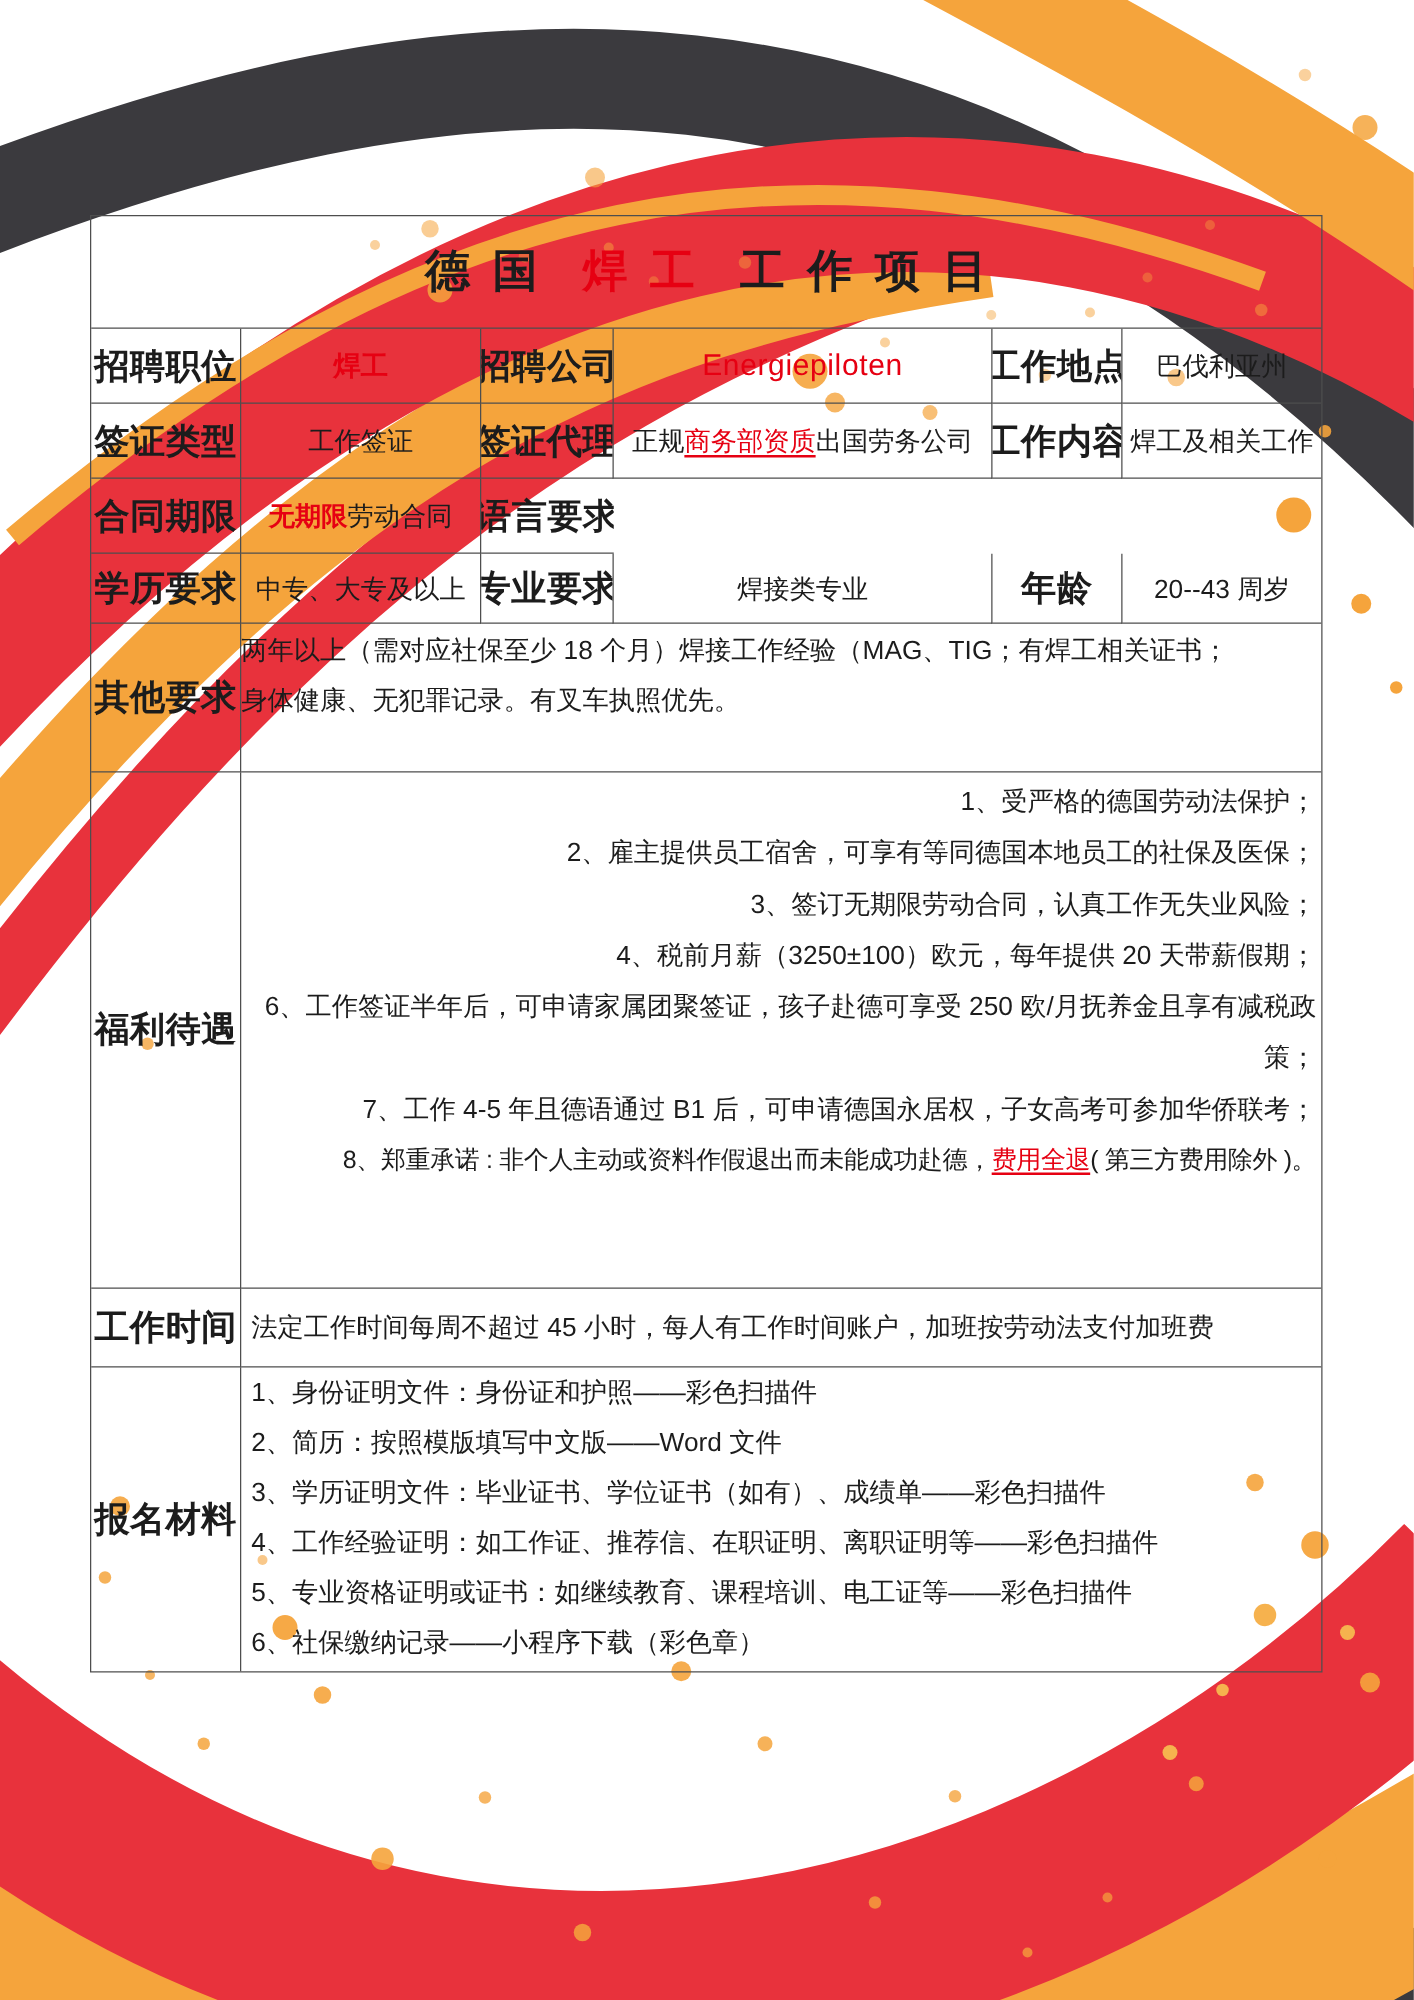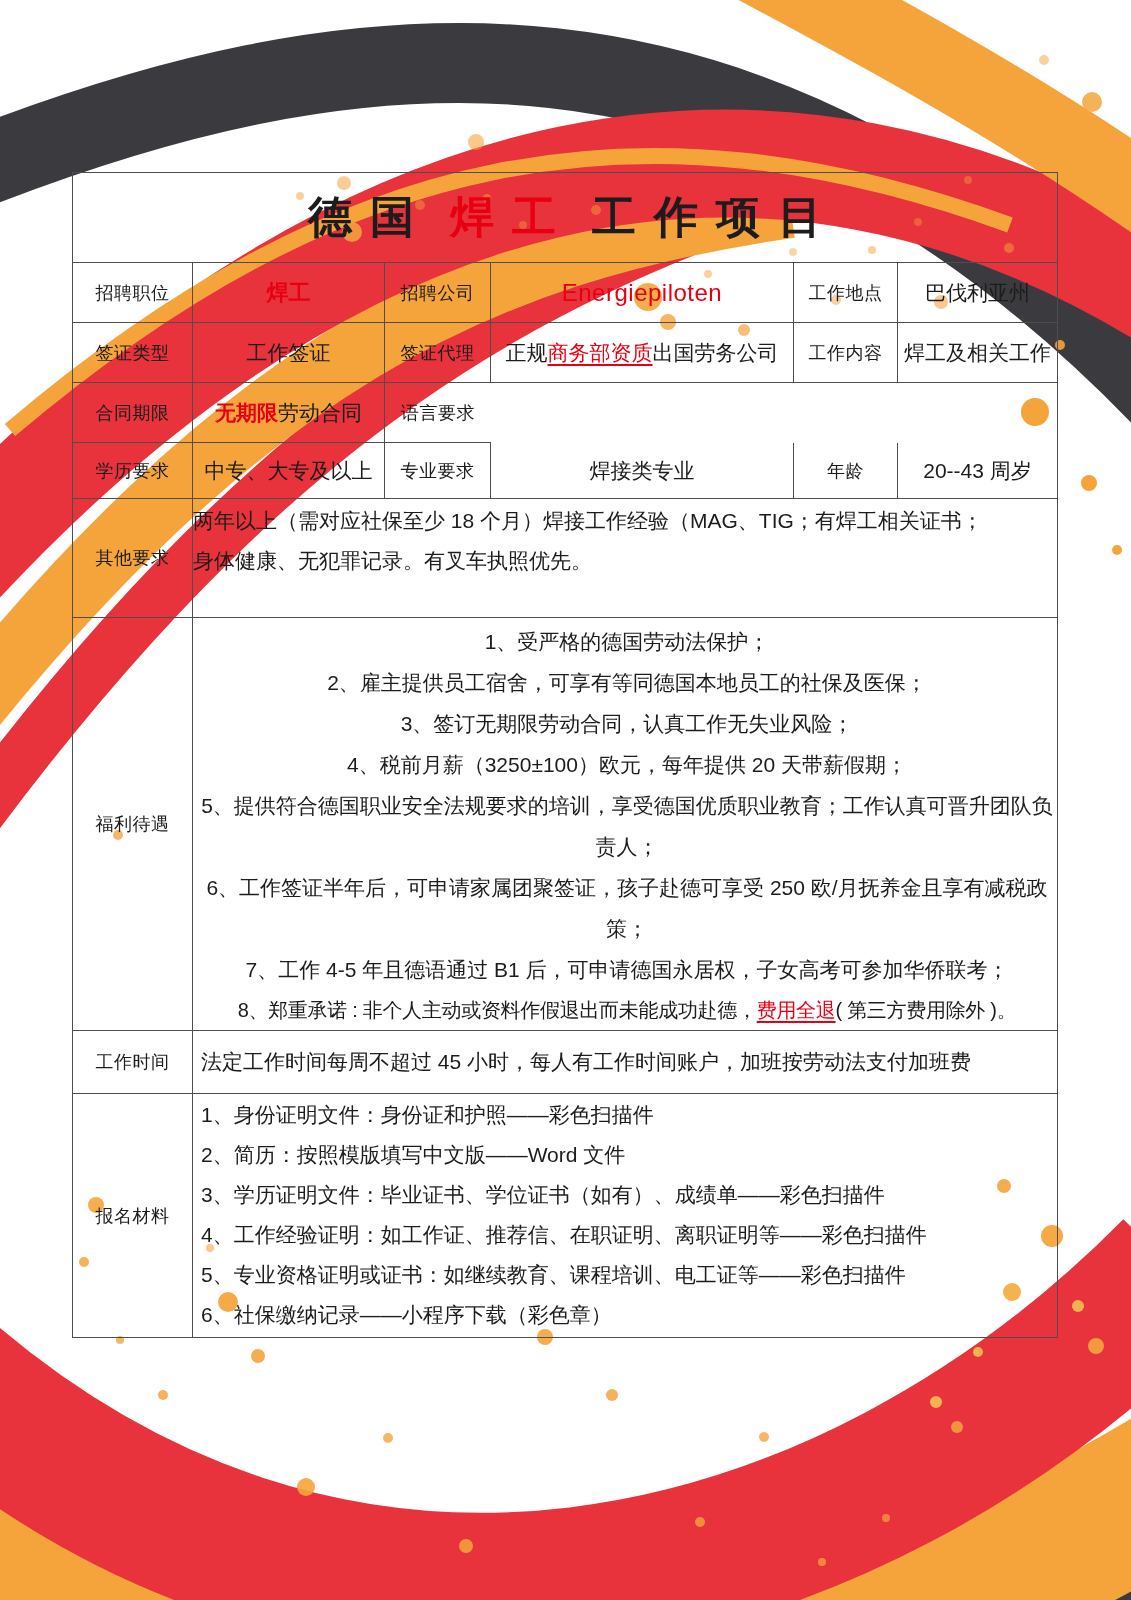--- a/index.html
+++ b/index.html
@@ -22,37 +22,37 @@
     border:1.5px solid var(--line);box-sizing:border-box;
   }
   .row{display:grid;grid-template-columns:120px 192px 106px 303px 104px 159px;}
   .c{
     border-right:1.4px solid var(--line);border-bottom:1.4px solid var(--line);
     box-sizing:border-box;display:flex;align-items:center;justify-content:center;
     font-size:21px;overflow:hidden;
   }
   .row .c:last-child{border-right:none;}
   .lastrow .c{border-bottom:none;}
-  .lab{font-weight:normal;font-size:18px;letter-spacing:0.5px;white-space:nowrap;}
+  .lab{font-weight:bold;font-size:28px;letter-spacing:0.5px;white-space:nowrap;}
   .nw{white-space:nowrap;}
   .titlecell{
-    grid-column:1/7;height:90px;font-size:44px;font-weight:bold;
+    grid-column:1/7;height:90px;font-size:36px;font-weight:bold;
     letter-spacing:18px;text-indent:18px;white-space:nowrap;
   }
   .h60{height:60px;} .h56{height:56px;} .h119{height:119px;}
   .h413{height:413px;} .h84{height:84px;} .h63{height:63px;} .h243{height:243px;}
   .span46{grid-column:4/7;}
   .span26{grid-column:2/7;}
   .red{color:var(--text-red);}
   .rb{color:var(--text-red);font-weight:bold;}
   .ru{color:var(--text-red);text-decoration:underline;text-decoration-thickness:2px;text-underline-offset:4px;}
   .brand{color:var(--text-red);font-size:24px;letter-spacing:0.5px;}
   .block{display:block;width:100%;align-self:stretch;}
   .otherreq{ text-align:left;line-height:39.5px;font-size:21px;padding-top:2px;}
-  .benefits{padding:3px 4px 0 8px;font-size:21px;line-height:41px;text-align:center;}
+  .benefits{padding:3px 4px 0 8px;font-size:21px;line-height:41px;text-align:right;}
   .benefits .item8{font-size:20px;letter-spacing:-0.3px;white-space:nowrap;}
   .training{padding:1px 4px 0 8px;font-size:21px;line-height:41px;text-align:left;}
   .worktime{justify-content:flex-start;padding-left:8px;white-space:nowrap;}
   .materials{padding:1px 4px 0 8px;font-size:21px;line-height:40px;text-align:left;}
   .langcell{gap:38px;}
 </style>
 </head>
 <body>
 
 <svg class="bg" viewBox="0 0 1131 1600" xmlns="http://www.w3.org/2000/svg" aria-hidden="true">
@@ -198,21 +198,20 @@
   </div>
 
   <div class="row">
     <div class="c lab h413">福利待遇</div>
     <div class="c h413 span26">
       <div class="block benefits">
         <div>1、受严格的德国劳动法保护；</div>
         <div>2、雇主提供员工宿舍，可享有等同德国本地员工的社保及医保；</div>
         <div>3、签订无期限劳动合同，认真工作无失业风险；</div>
         <div>4、税前月薪（3250±100）欧元，每年提供 20 天带薪假期；</div>
-        <div>5、提供符合德国职业安全法规要求的培训，享受德国优质职业教育；工作认真可晋升团队负责人；</div>
         <div>6、工作签证半年后，可申请家属团聚签证，孩子赴德可享受 250 欧/月抚养金且享有减税政策；</div>
         <div>7、工作 4-5 年且德语通过 B1 后，可申请德国永居权，子女高考可参加华侨联考；</div>
         <div class="item8">
           <span>8、郑重承诺 : 非个人主动或资料作假退出而未能成功赴德，</span><span class="ru">费用全退</span><span>( 第三方费用除外 )。</span>
         </div>
       </div>
     </div>
   </div>
 
 

